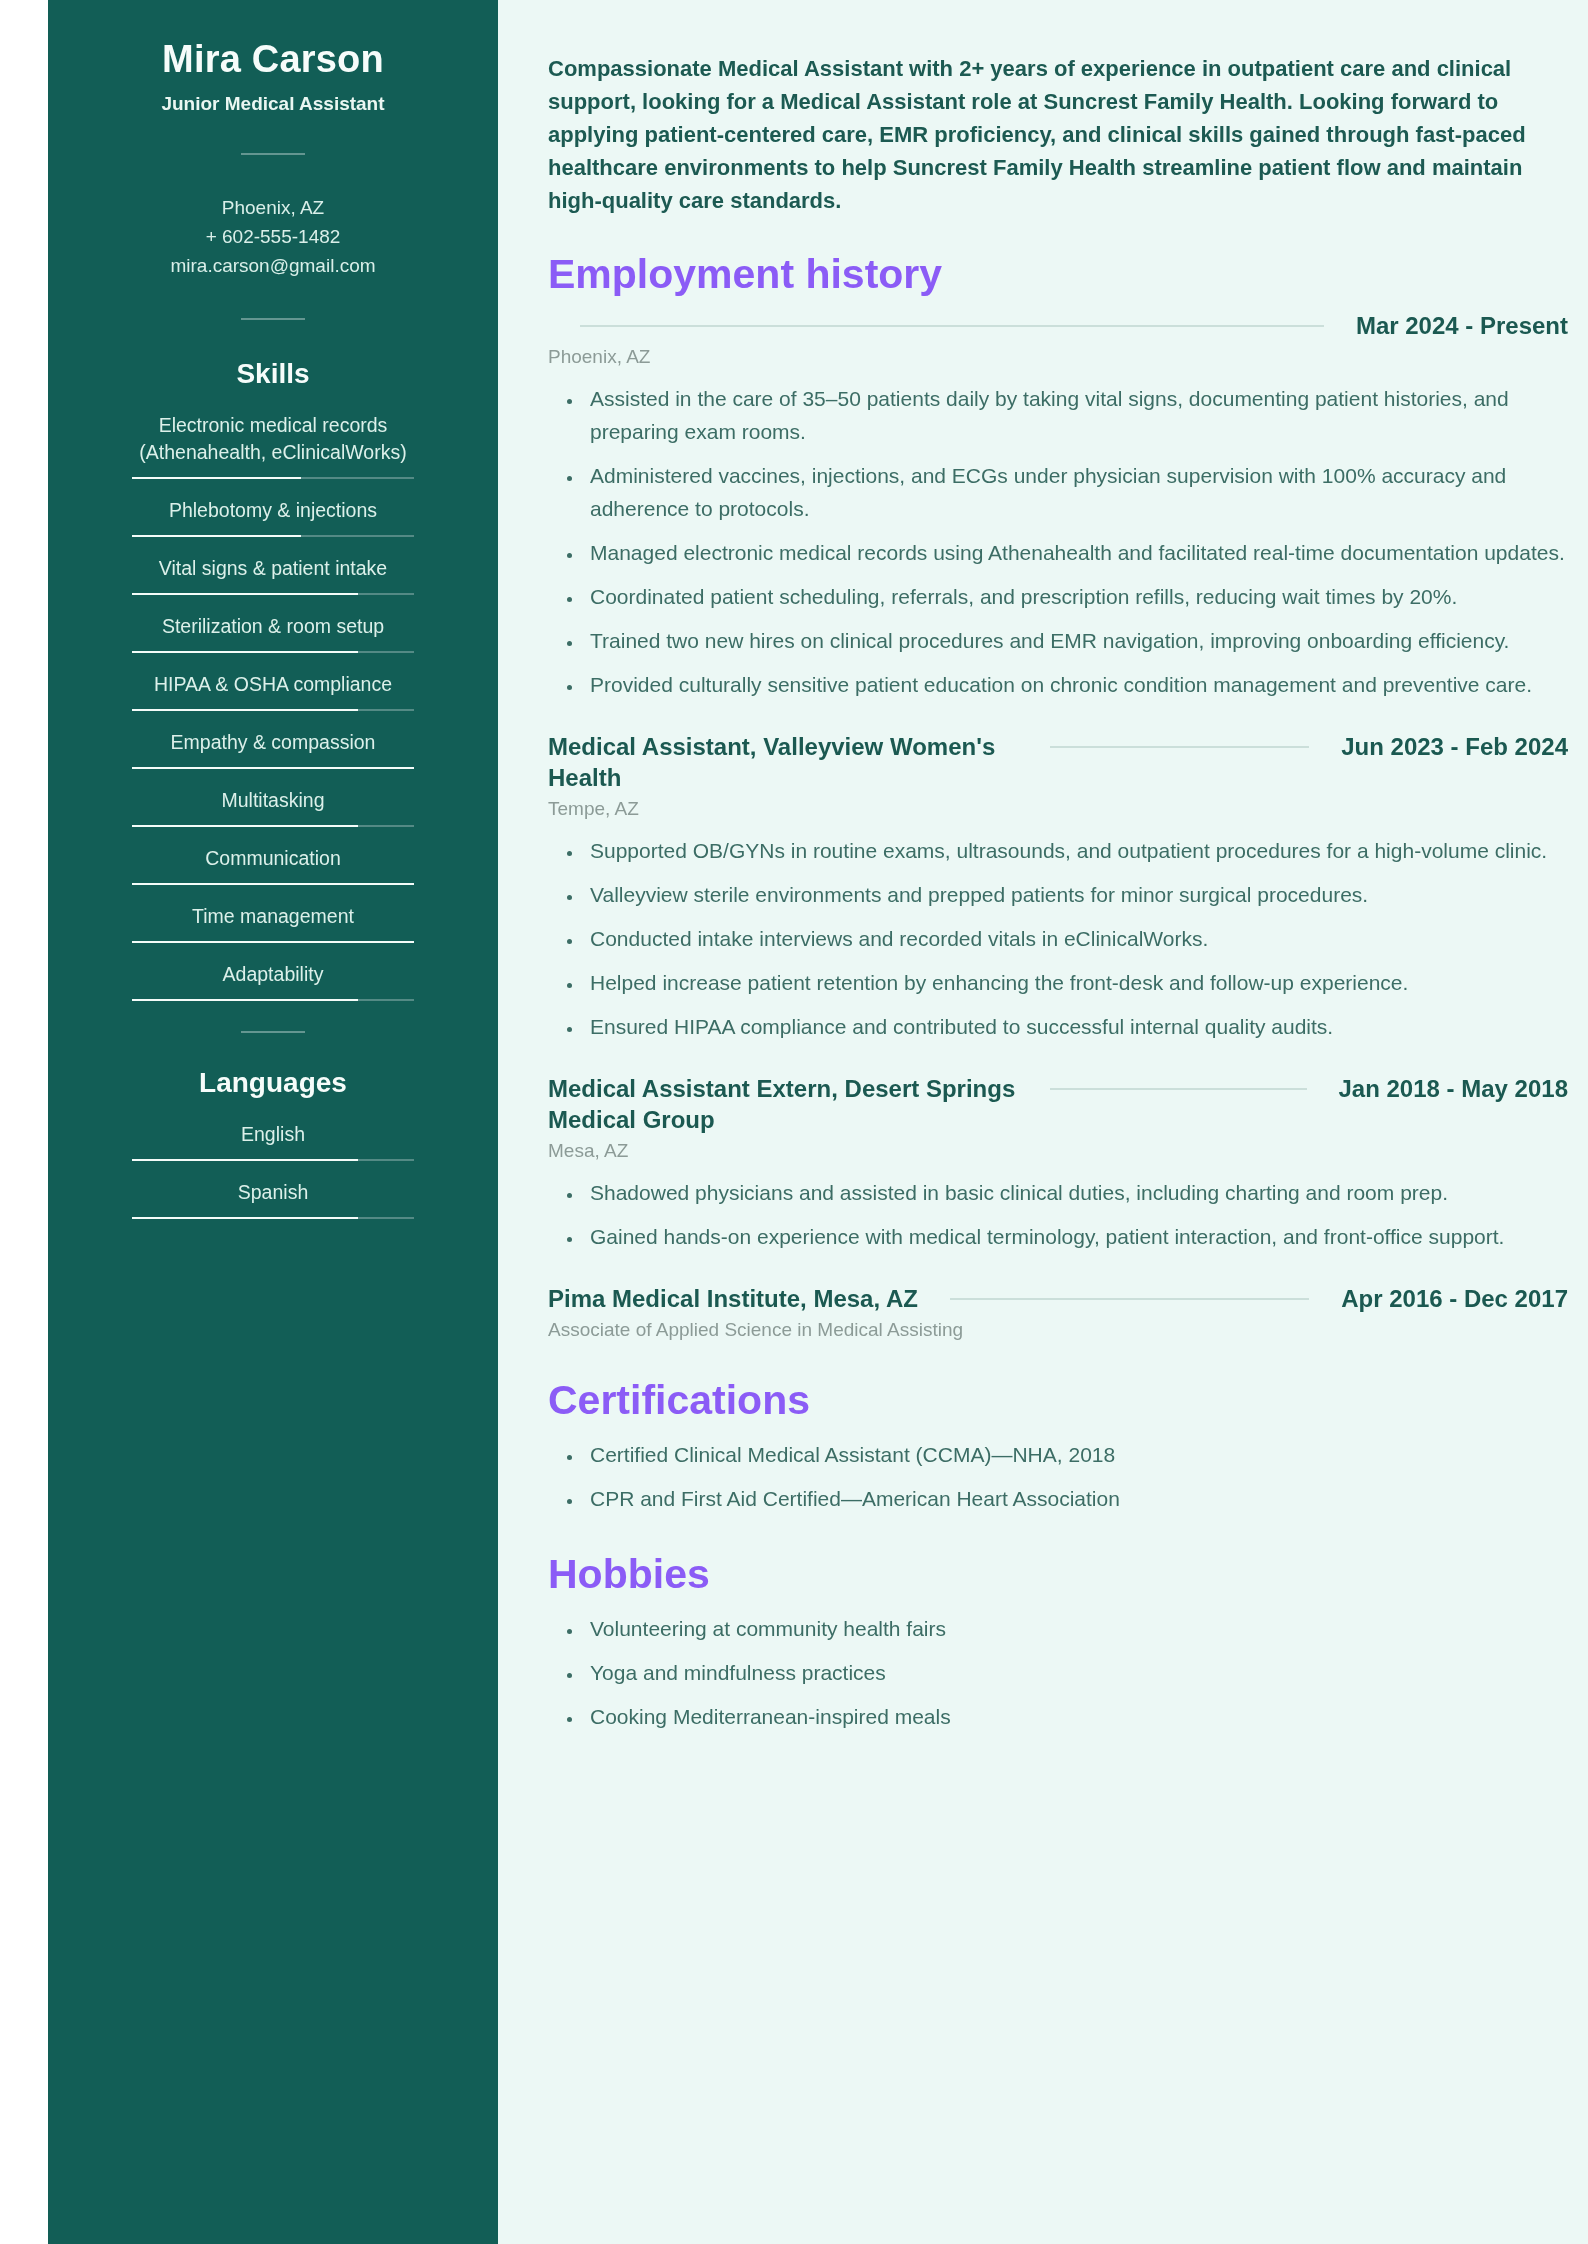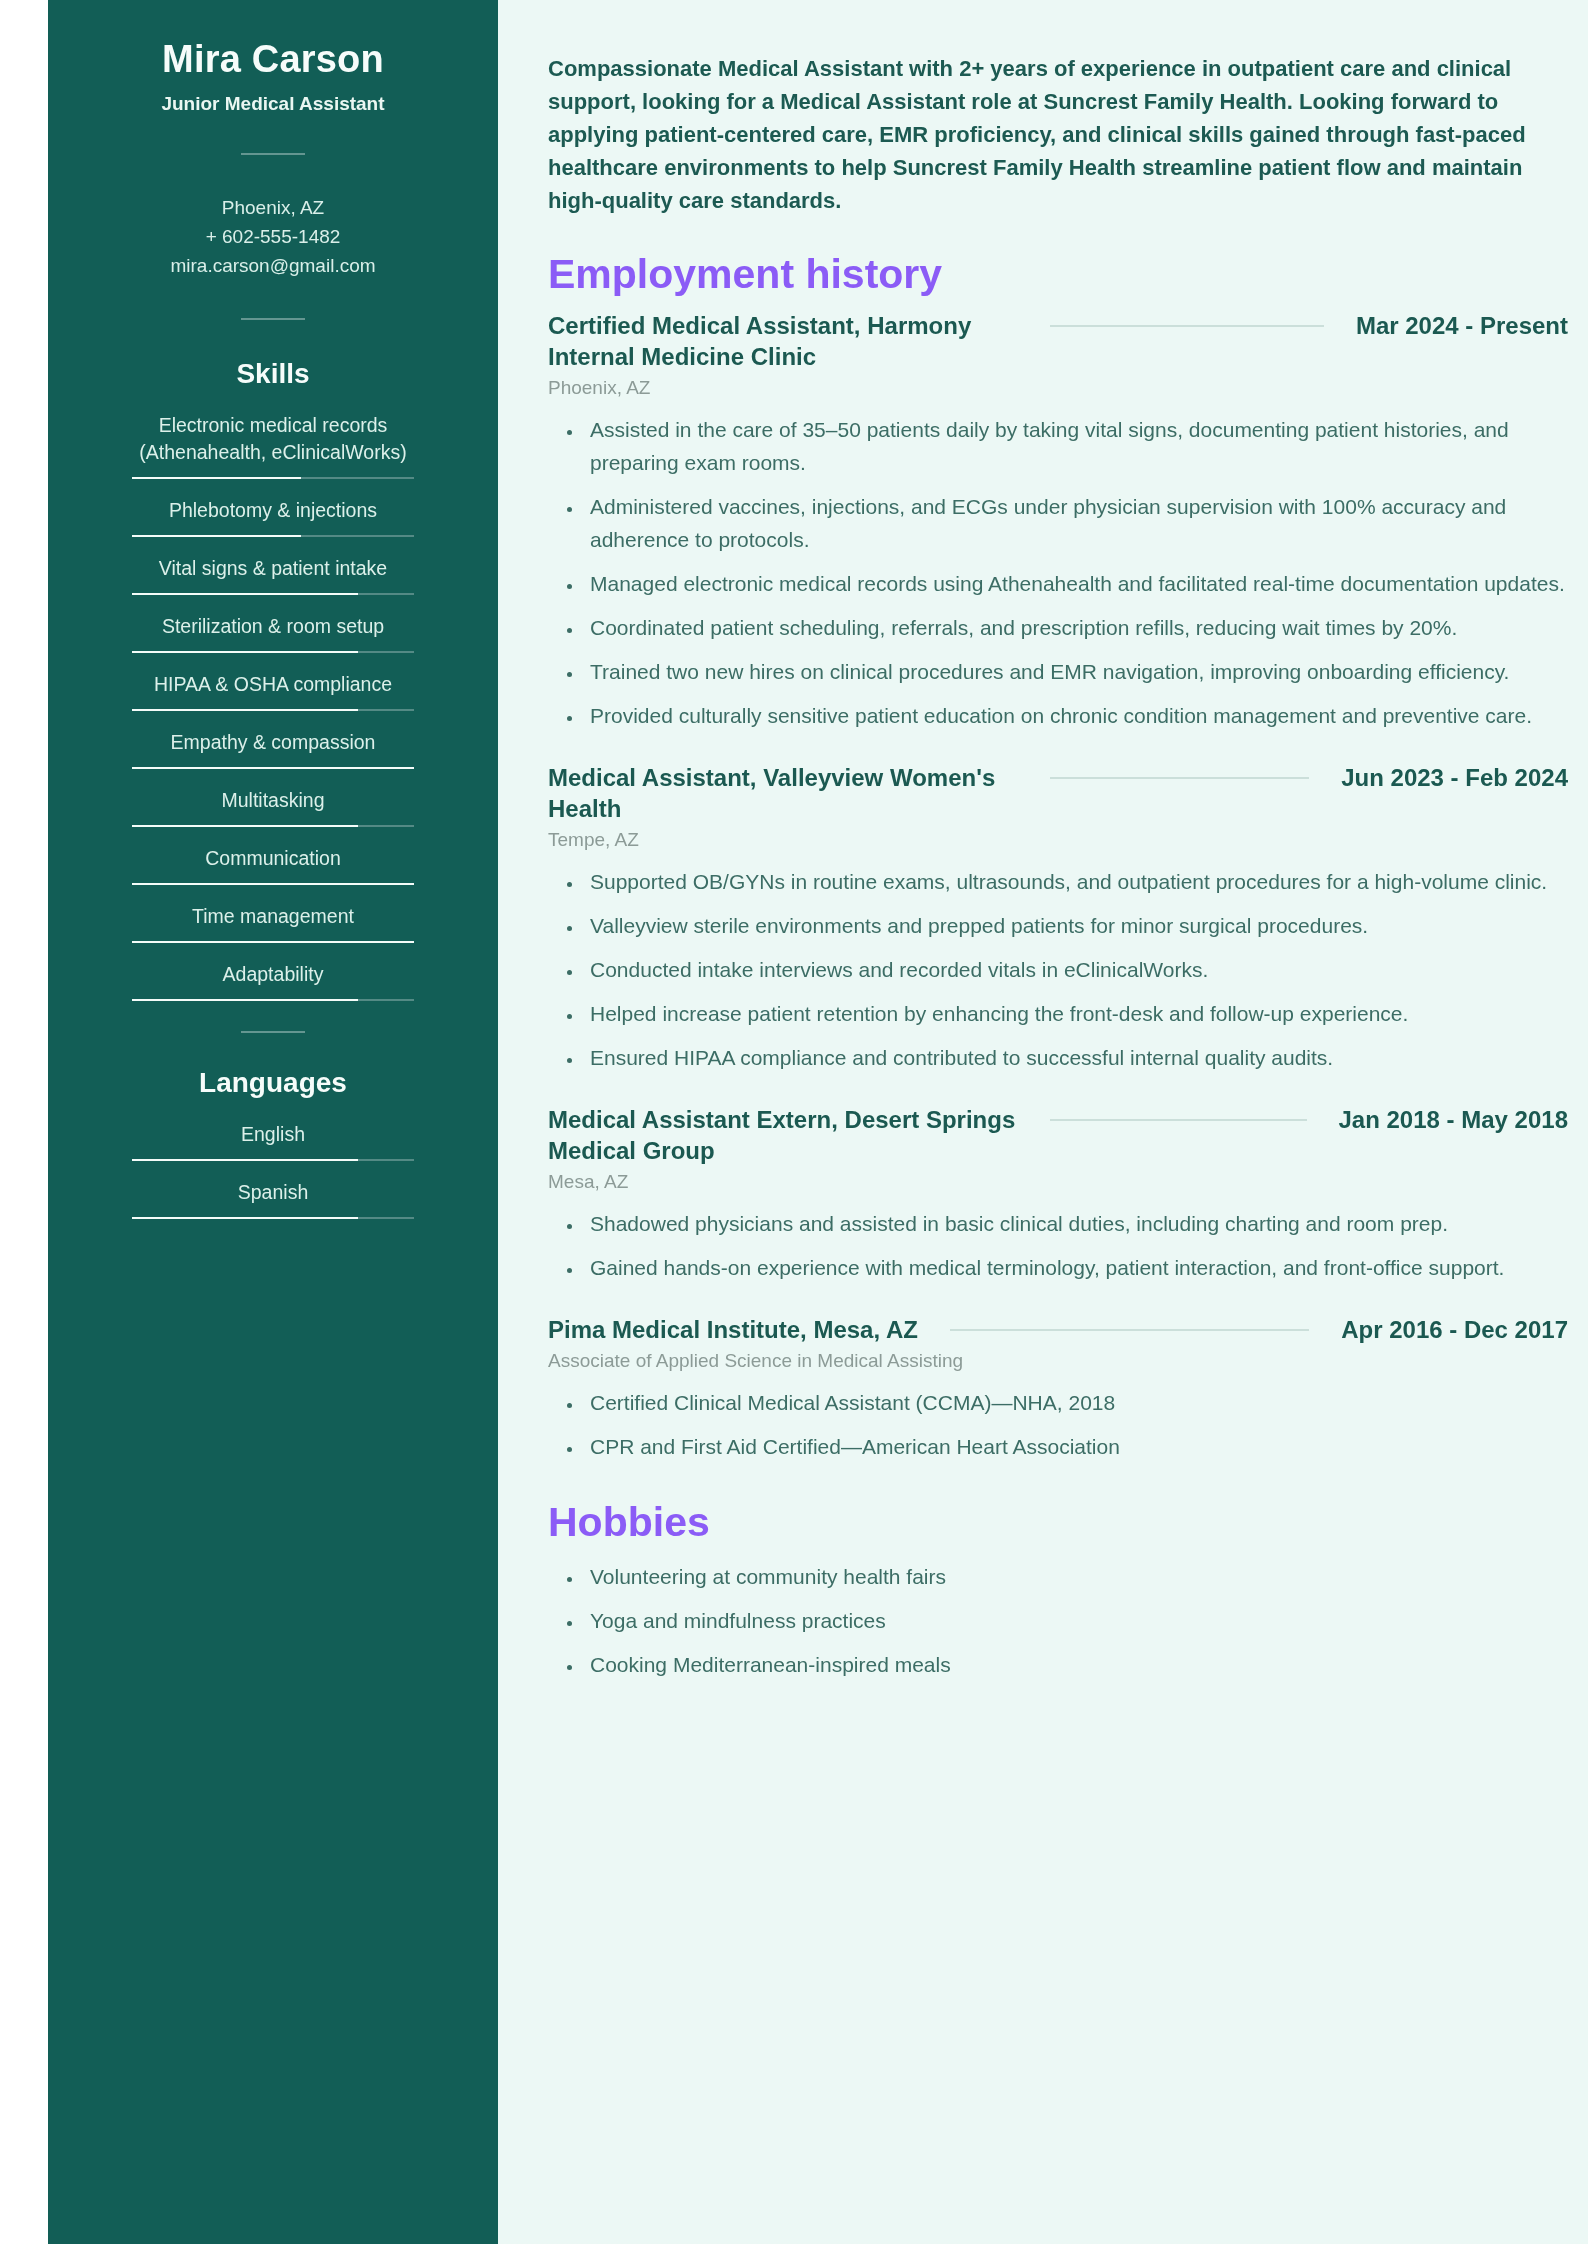--- a/index.html
+++ b/index.html
@@ -165,21 +165,20 @@
   </aside>
 
   <main class="main">
 
     <p class="summary">Compassionate Medical Assistant with 2+ years of experience in outpatient care and clinical support, looking for a Medical Assistant role at Suncrest Family Health. Looking forward to applying patient-centered care, EMR proficiency, and clinical skills gained through fast-paced healthcare environments to help Suncrest Family Health streamline patient flow and maintain high-quality care standards.</p>
 
     <h2 class="section-heading first">Employment history</h2>
 
     <div class="entry">
       <div class="entry-header">
-        <div class="entry-title">Certified Medical Assistant, Harmony Internal Medicine Clinic</div>
         <div class="entry-line"></div>
         <div class="entry-date">Mar 2024 - Present</div>
       </div>
       <div class="entry-location">Phoenix, AZ</div>
       <ul class="bullets">
         <li>Assisted in the care of 35–50 patients daily by taking vital signs, documenting patient histories, and preparing exam rooms.</li>
         <li>Administered vaccines, injections, and ECGs under physician supervision with 100% accuracy and adherence to protocols.</li>
         <li>Managed electronic medical records using Athenahealth and facilitated real-time documentation updates.</li>
         <li>Coordinated patient scheduling, referrals, and prescription refills, reducing wait times by 20%.</li>
         <li>Trained two new hires on clinical procedures and EMR navigation, improving onboarding efficiency.</li>
@@ -218,20 +217,21 @@
 
     <div class="entry">
       <div class="entry-header">
         <div class="entry-title">Pima Medical Institute, Mesa, AZ</div>
         <div class="entry-line"></div>
         <div class="entry-date">Apr 2016 - Dec 2017</div>
       </div>
       <div class="degree">Associate of Applied Science in Medical Assisting</div>
     </div>
 
+    <h2 class="section-heading">Certifications</h2>
     <ul class="bullets tight">
       <li>Certified Clinical Medical Assistant (CCMA)—NHA, 2018</li>
       <li>CPR and First Aid Certified—American Heart Association</li>
     </ul>
 
     <h2 class="section-heading">Hobbies</h2>
     <ul class="bullets tight">
       <li>Volunteering at community health fairs</li>
       <li>Yoga and mindfulness practices</li>
       <li>Cooking Mediterranean-inspired meals</li>

